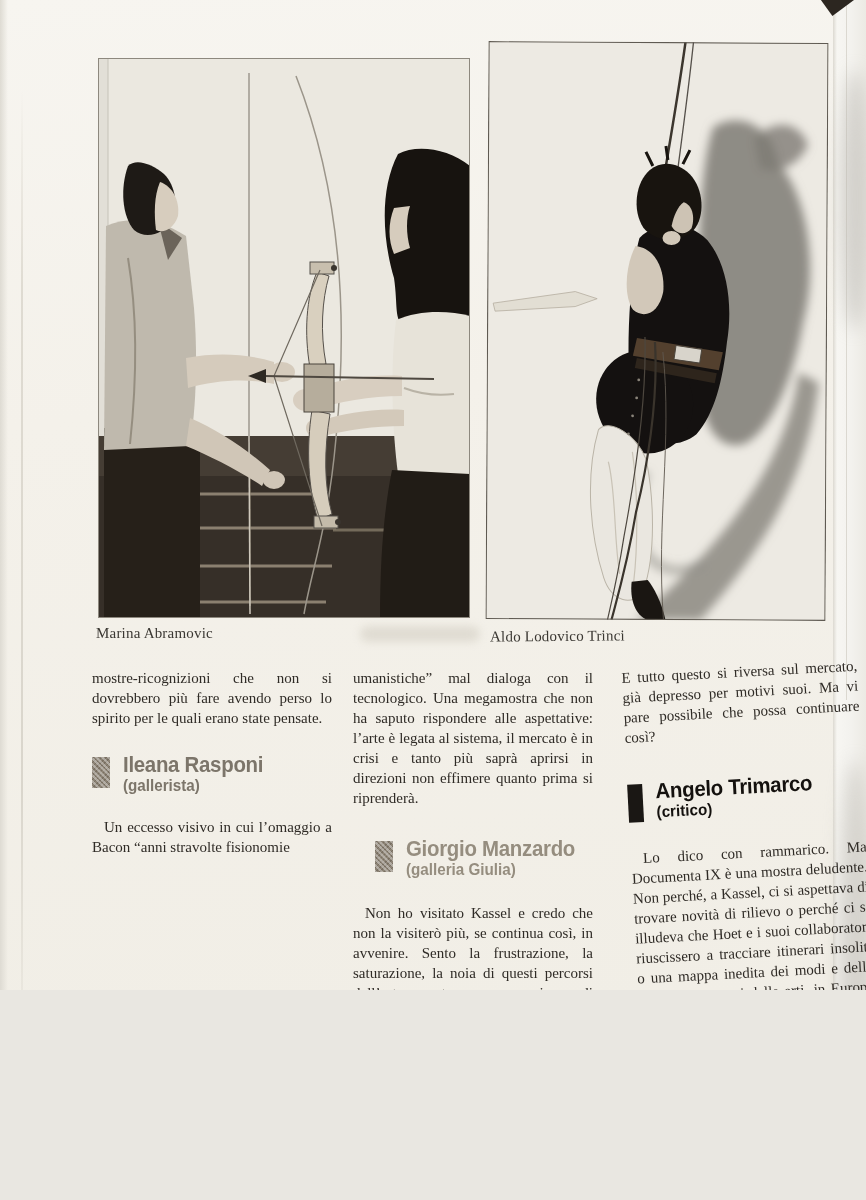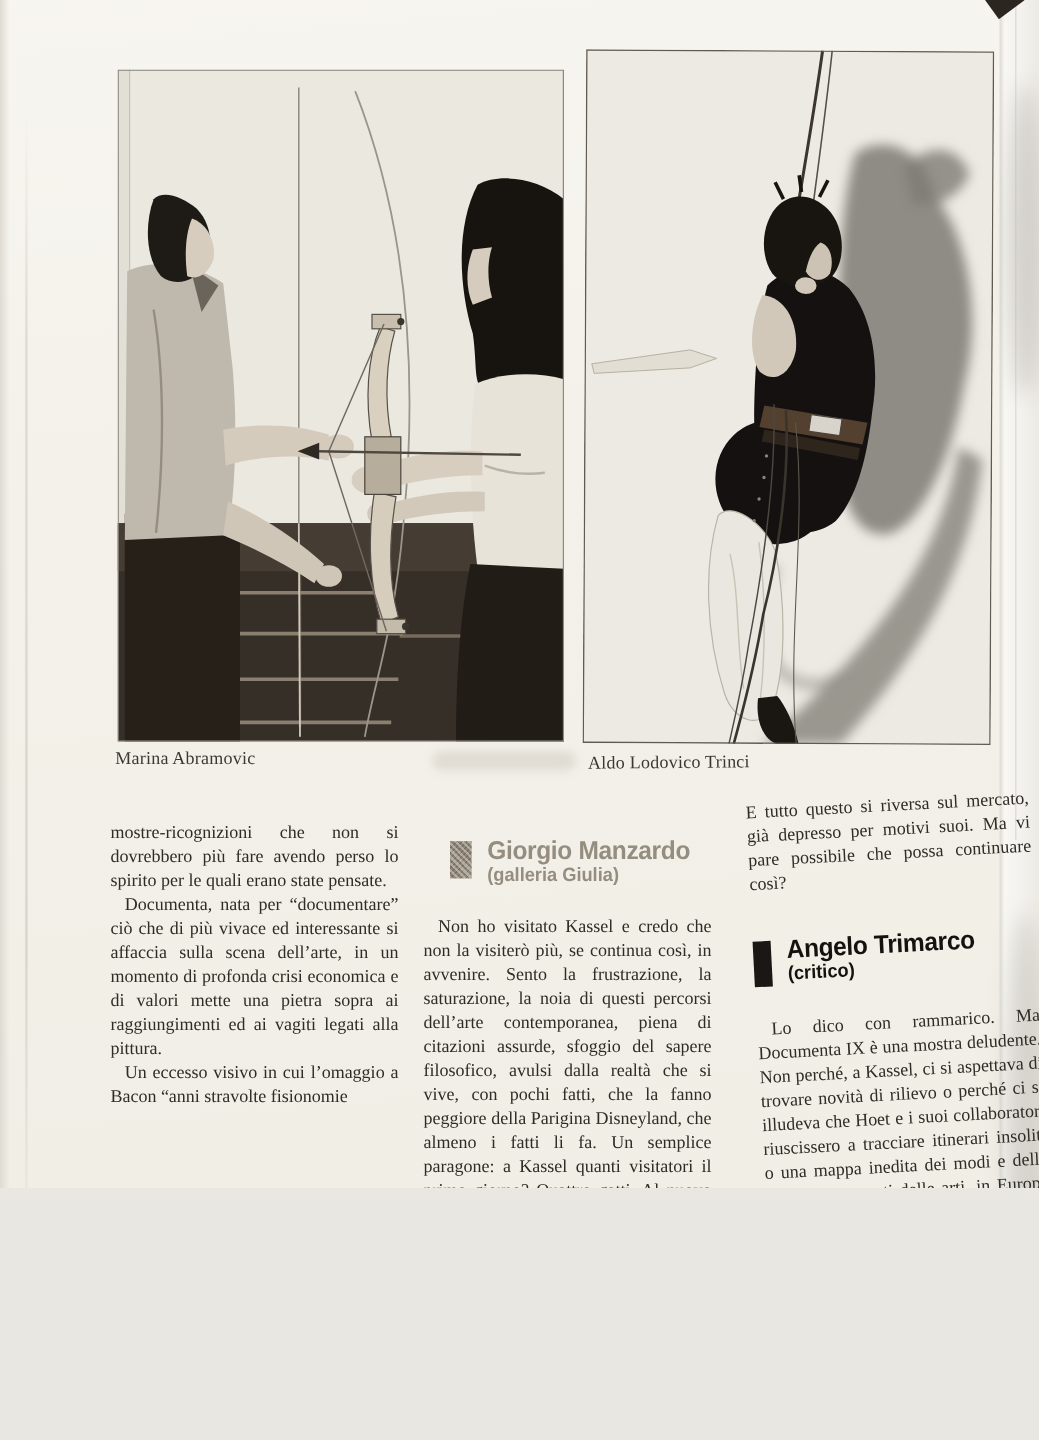--- a/index.html
+++ b/index.html
@@ -27,21 +27,21 @@
   .photo svg{display:block;width:100%;height:100%;}
   .photo1{left:98px;top:58px;width:372px;height:560px;}
   .photo2{left:487px;top:42px;width:340px;height:578px;transform:rotate(.3deg);}
   .caption{position:absolute;font-size:15px;color:#3b3833;letter-spacing:.2px;}
   .cap1{left:96px;top:625px;}
   .cap2{left:490px;top:628px;transform:rotate(-.5deg);}
   
   .col{position:absolute;top:668px;width:240px;font-size:15px;line-height:20px;text-align:justify;}
   .col p{margin:0;}
   .col .indent{text-indent:12px;}
-  .c1{left:92px;margin-top:16px;}
+  .c1{left:92px;}
   .c2{left:353px;}
   .c3{left:621px;width:236px;transform:rotate(-3deg);transform-origin:0 0;}
   .ink-light{color:#635d53;}
   .ink-mid{color:#47413a;}
   
   .sec{display:flex;gap:13px;align-items:flex-start;margin:26px 0 22px 0;
        font-family:"Liberation Sans","DejaVu Sans",sans-serif;}
   .swatch{flex:0 0 auto;width:18px;height:31px;margin-top:3px;}
   .swatch.tex{background-color:#8d8476;
        background-image:repeating-linear-gradient(45deg,rgba(255,255,255,.35) 0 2px,transparent 2px 4px),
@@ -180,25 +180,32 @@
         <circle cx="150" cy="356" r="1.4" fill="#8a847a"></circle>
       <circle cx="146" cy="374" r="1.4" fill="#8a847a"></circle>
         <circle cx="142" cy="392" r="1.4" fill="#8a847a"></circle>
       <rect x="0.5" y="0.5" width="339" height="577" fill="none" stroke="#5f5a52" stroke-width="1.2"></rect>
     </svg>
   </figure>
   <figcaption class="caption cap2">Aldo Lodovico Trinci</figcaption>
 
   <div class="col c1">
     <p>mostre-ricognizioni che non si dovrebbero più fare avendo perso lo spirito per le quali erano state pensate.</p>
-    <p class="indent">Documenta, nata per “documentare” ciò che di più vivace ed interessante si affaccia sulla scena dell’arte, in un momento di profonda crisi economica e di valori mette una pietra sopra ai raggiungimenti ed ai vagiti legati alla pittura.</p>
+    <div class="sec h-faded1">
+      <div class="swatch tex"></div>
+      <div class="sec-text">
+        <div class="sec-name">Ileana Rasponi</div>
+        <div class="sec-role">(gallerista)</div>
+      </div>
+    </div>
     <p class="indent">Un eccesso visivo in cui l’omaggio a Bacon “anni stravolte fisionomie</p>
   </div>
 
   <div class="col c2">
+    <p>umanistiche” mal dialoga con il tecnologico. Una megamostra che non ha saputo rispondere alle aspettative: l’arte è legata al sistema, il mercato è in crisi e tanto più saprà aprirsi in direzioni non effimere quanto prima si riprenderà.</p>
     <div class="sec m2 h-faded2">
       <div class="swatch tex"></div>
       <div class="sec-text">
         <div class="sec-name">Giorgio Manzardo</div>
         <div class="sec-role">(galleria Giulia)</div>
       </div>
     </div>
     <p class="indent">Non ho visitato Kassel e credo che non la visiterò più, se continua così, in avvenire. Sento la frustrazione, la saturazione, la noia di questi percorsi dell’arte contemporanea, piena di citazioni assurde, sfoggio del sapere filosofico, avulsi dalla realtà che si vive, con pochi fatti, che la fanno peggiore della Parigina Disneyland, che almeno i fatti li fa. Un semplice paragone: a Kassel quanti visitatori il primo giorno? Quattro gatti. Al nuovo ingrandito Guggenheim la folla dei grandi avvenimenti.</p>
   </div>
 

